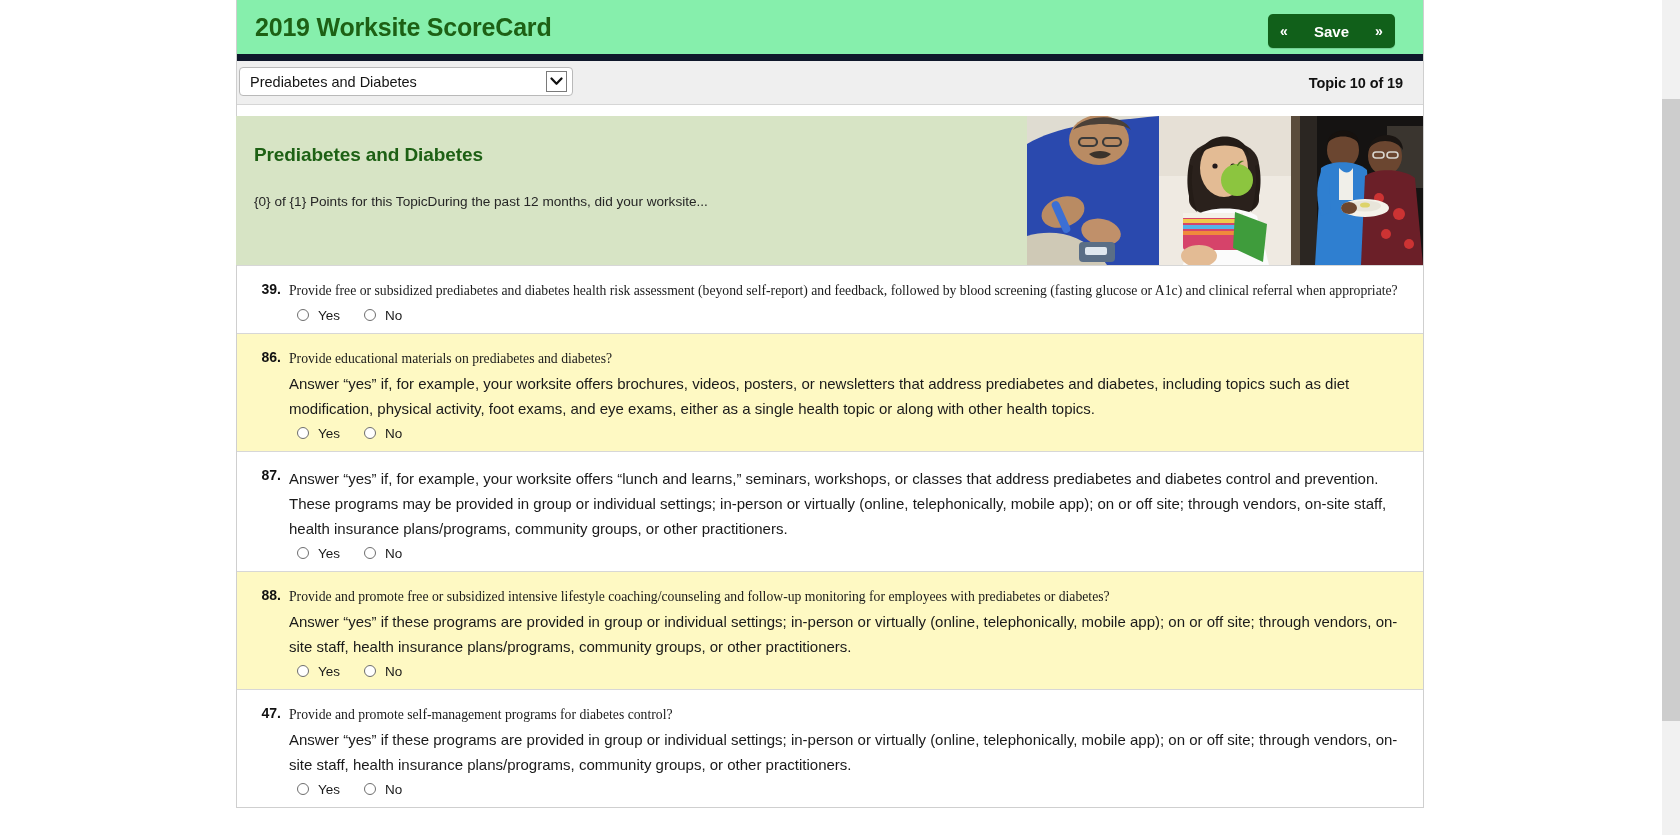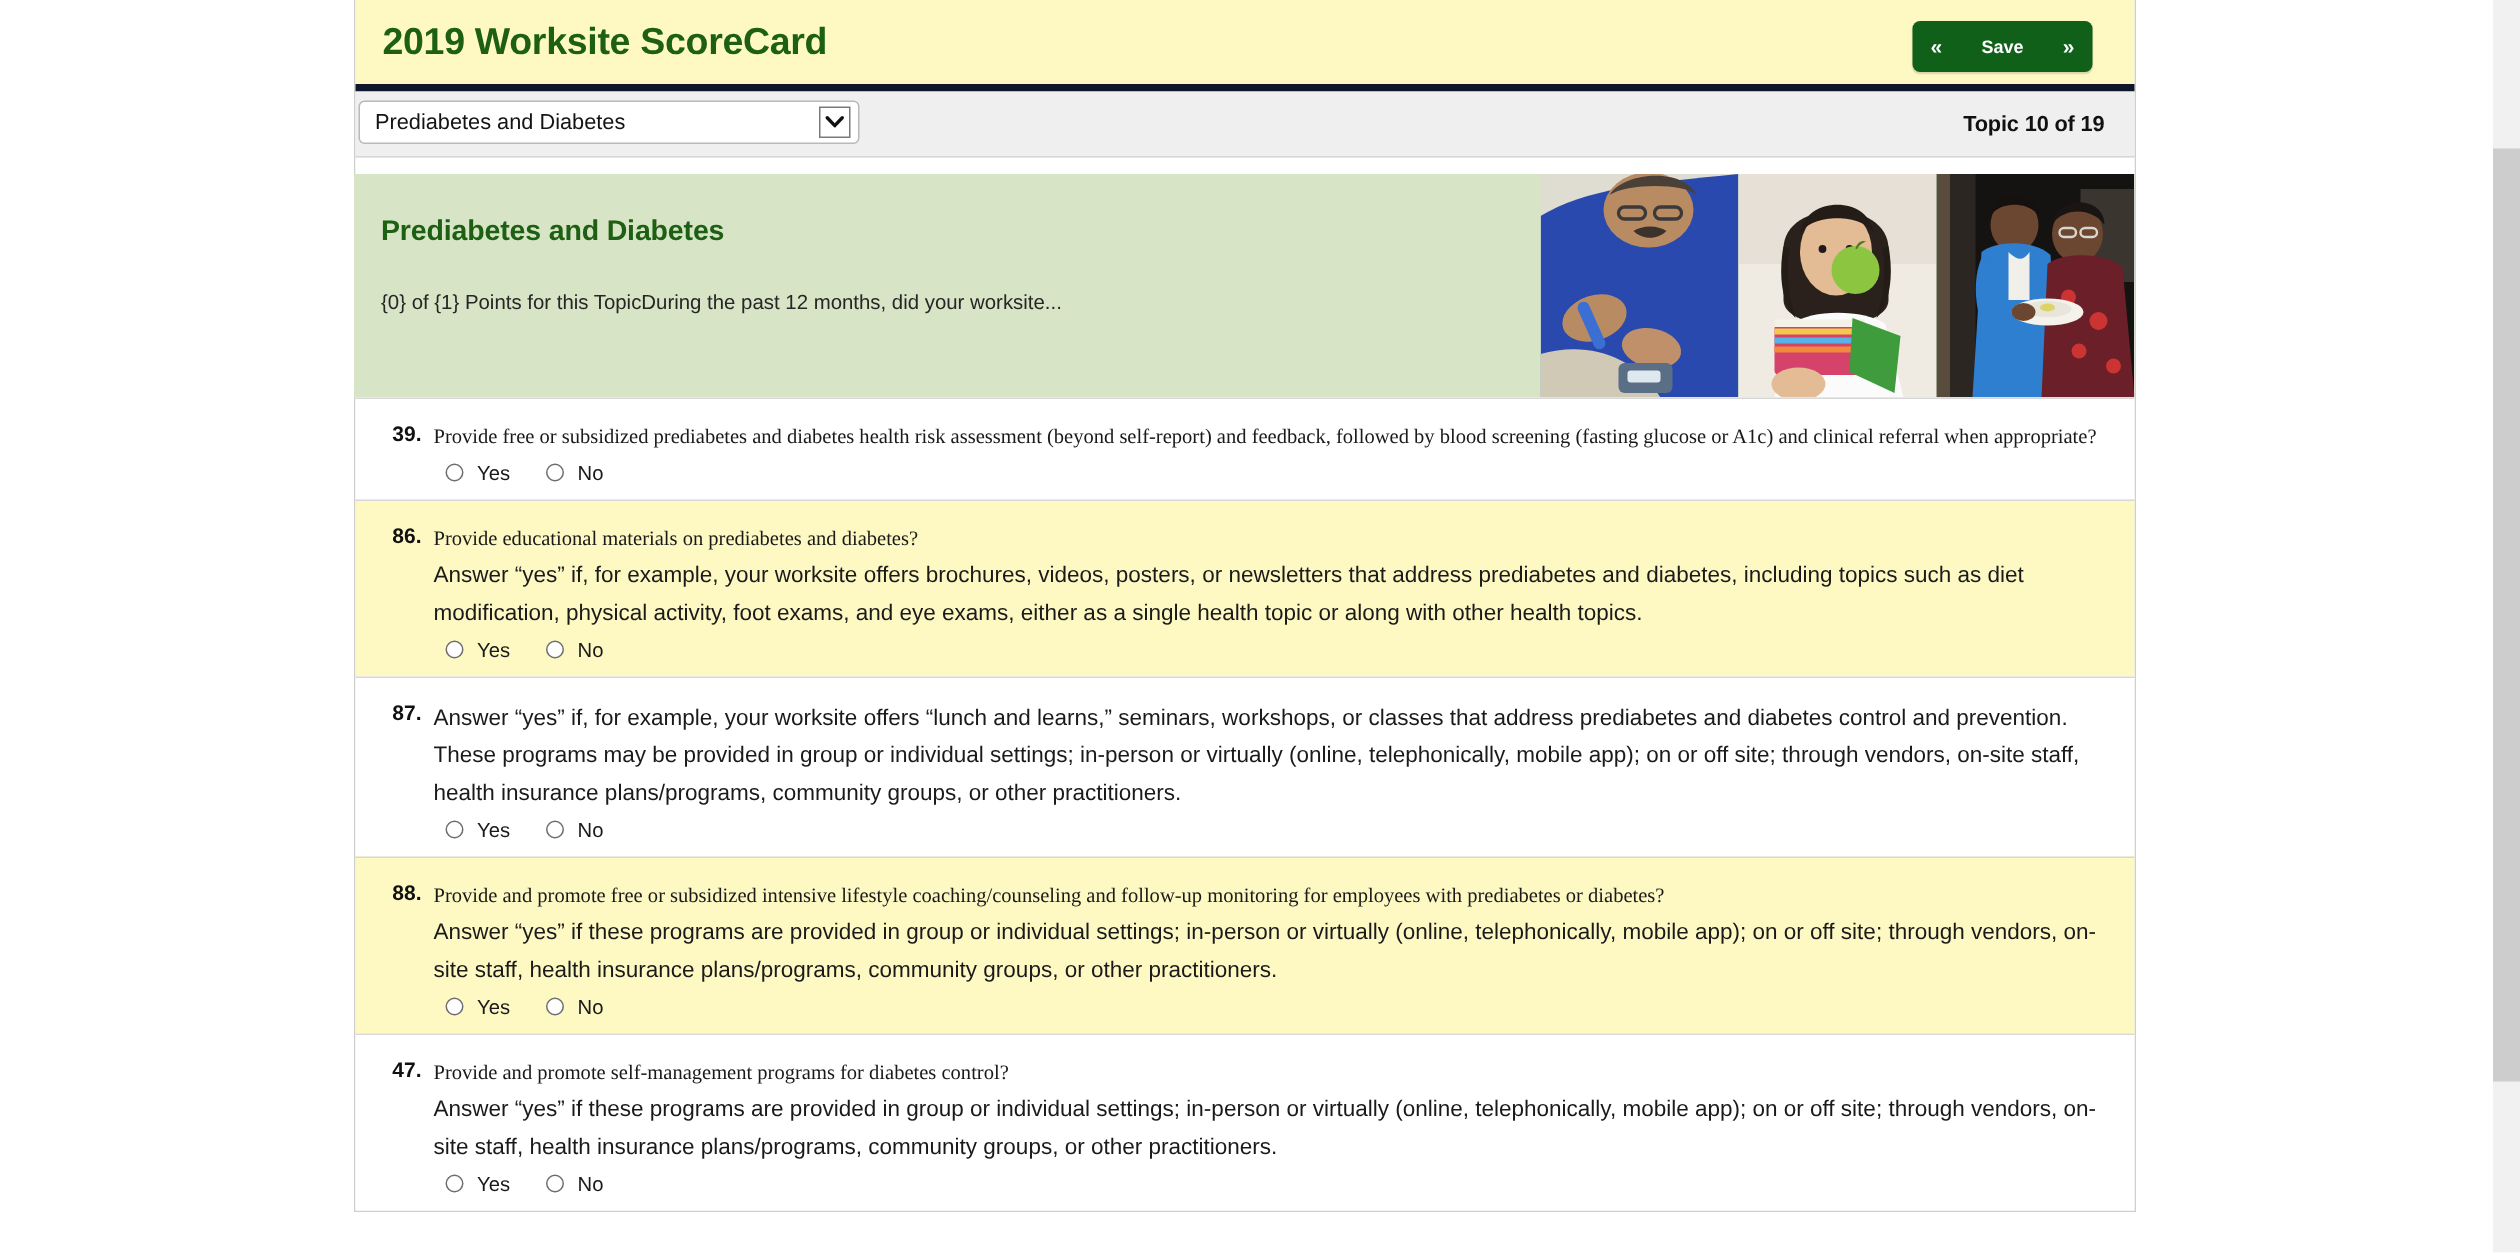--- a/index.html
+++ b/index.html
@@ -24,22 +24,22 @@
     background: #ffffff;
     border-left: 1px solid #cfcfcf;
     border-right: 1px solid #cfcfcf;
     border-bottom: 1px solid #cfcfcf;
   }
 
   
   .header {
     position: relative;
     height: 61px;
-    background: #fef9c3;
-    border-bottom: 5px solid #0f172a;
+    background: #86efac;
+    border-bottom: 7px solid #0f172a;
     display: flex;
     align-items: center;
     padding: 0 16px 0 18px;
   }
   .header-title {
     color: #1d6014;
     font-size: 25px;
     font-weight: bold;
     letter-spacing: -0.2px;
     white-space: nowrap;
@@ -60,21 +60,21 @@
     display: flex; align-items: center; justify-content: center;
     width: 32px;
     color: #ffffff;
     font-size: 14px;
     font-weight: bold;
   }
   .save-label {
     display: flex; align-items: center; justify-content: center;
     padding: 0 14px;
     color: #ffffff;
-    font-size: 12px;
+    font-size: 15px;
     font-weight: bold;
   }
 
   
   .topicbar {
     position: relative;
     height: 44px;
     background: #efefef;
     border-bottom: 1px solid #d6d6d6;
     display: flex;

